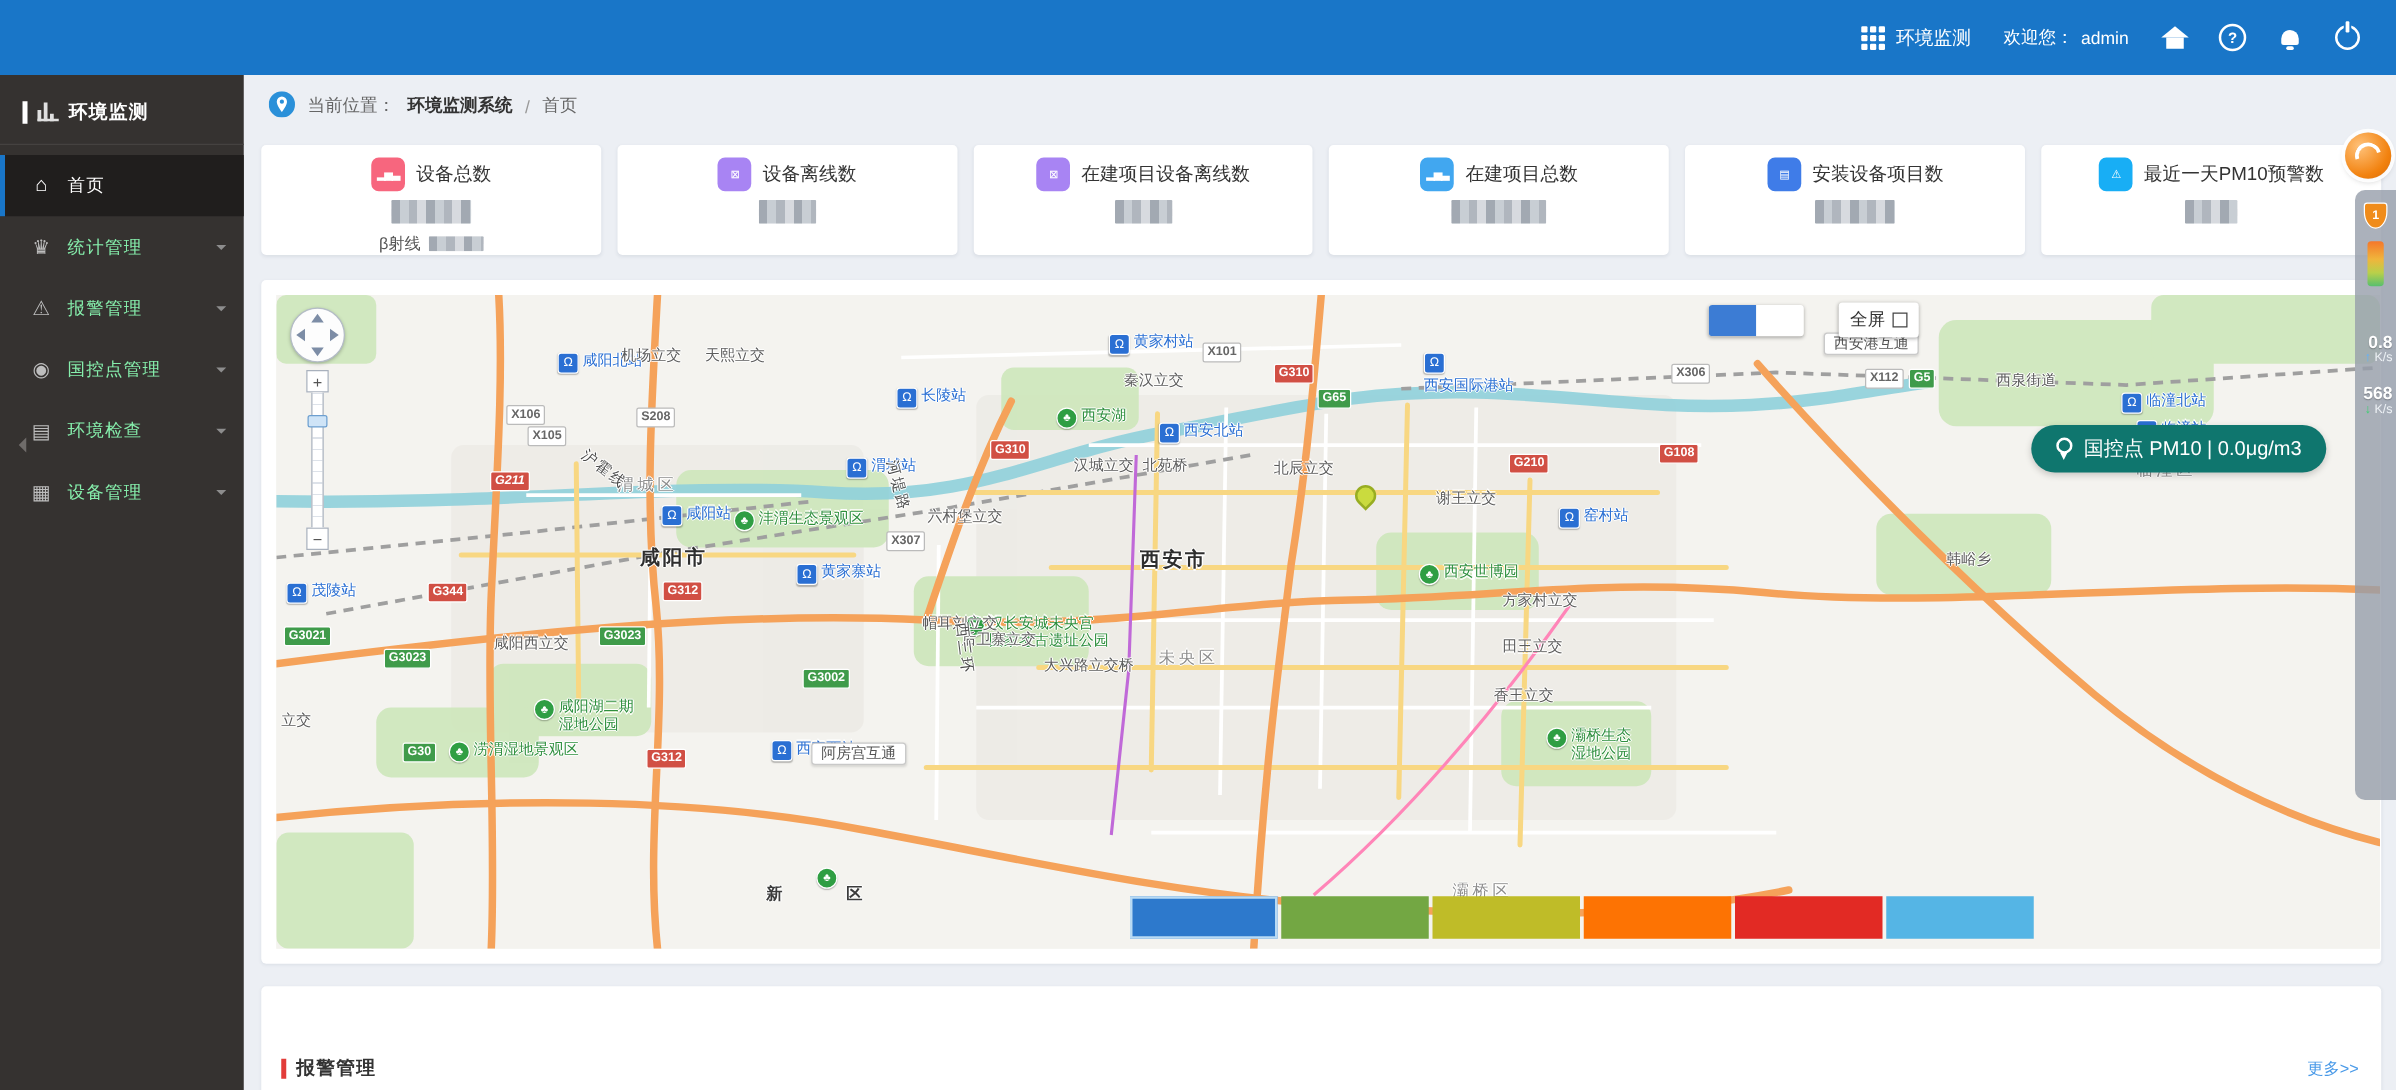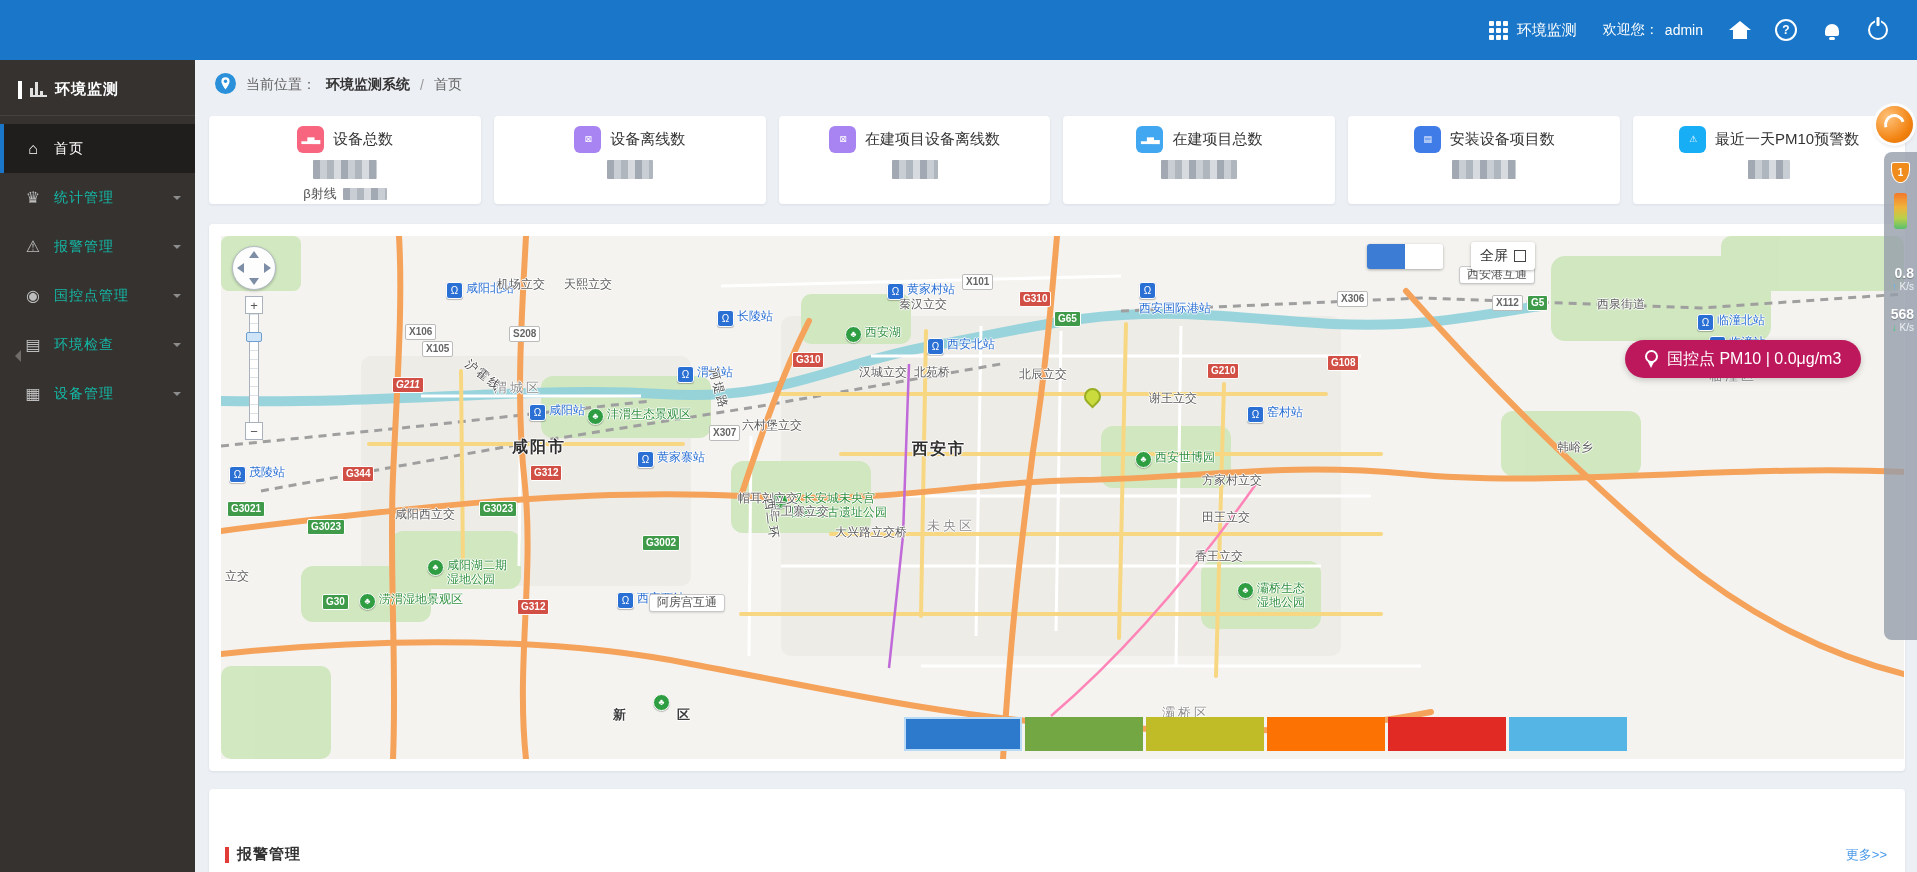--- a/index.html
+++ b/index.html
@@ -34,21 +34,21 @@
   .sb-bar{width:4px;height:18px;background:#fff}
   .sb-chart{width:17px;height:15px;background:
      linear-gradient(#e0e0e0,#e0e0e0) 0 100%/3px 9px no-repeat,
      linear-gradient(#e0e0e0,#e0e0e0) 5px 100%/3px 15px no-repeat,
      linear-gradient(#e0e0e0,#e0e0e0) 10px 100%/3px 6px no-repeat,
      linear-gradient(#e0e0e0,#e0e0e0) 0 100%/17px 2px no-repeat}
   .sb-title{color:#fff;font-size:15px;font-weight:bold;letter-spacing:1px}
   .menu{padding-top:8px}
   .menu-item{position:relative;height:49px;display:flex;align-items:center;padding:0 14px 0 22px;cursor:pointer}
   .menu-item .mi-icon{width:22px;font-size:16px;color:#bdbdbd;text-align:center;margin-right:10px}
-  .menu-item .mi-label{color:#14b8a6;font-size:14px;letter-spacing:1px}
+  .menu-item .mi-label{color:#86efac;font-size:14px;letter-spacing:1px}
   .menu-item .caret{margin-left:auto;width:0;height:0;border:4px solid transparent;border-top-color:#8d8d8d;margin-top:4px}
   .menu-item.active{background:#201e1d}
   .menu-item.active::before{content:"";position:absolute;left:0;top:0;bottom:0;width:4px;background:#1976c8}
   .menu-item.active .mi-icon,.menu-item.active .mi-label{color:#fff}
   .collapse-ic{position:absolute;left:9px;top:290px;width:0;height:0;border:6px solid transparent;border-right-color:#6f6c6a}
   
   .main{position:absolute;left:195px;top:60px;width:1722px;height:812px;overflow:hidden}
   .breadcrumb{height:50px;display:flex;align-items:center;gap:10px;padding-left:20px;font-size:14px;color:#666}
   .breadcrumb .sys{font-weight:bold;color:#333}
   .breadcrumb .sep{color:#999}
@@ -99,21 +99,21 @@
   .zbtn{width:16px;height:16px;background:#fff;border:1px solid #a9b1bd;display:flex;align-items:center;justify-content:center;font-size:13px;color:#555;cursor:pointer}
   .ztrack{position:relative;width:8px;margin:0 auto;height:108px;background:#fff;border:1px solid #a9b1bd;border-top:none;border-bottom:none;
           background-image:repeating-linear-gradient(#dde2e9 0 1px,transparent 1px 9px)}
   .zhandle{position:absolute;left:-4px;top:18px;width:14px;height:8px;background:#cfe4f7;border:1px solid #6d9fd0;border-radius:2px}
   .map-type{position:absolute;left:1146px;top:8px;display:flex;border-radius:3px;overflow:hidden;box-shadow:0 1px 3px rgba(0,0,0,.3)}
   .mt-btn{width:38px;height:25px;display:flex;align-items:center;justify-content:center;font-size:13px;background:#fff;color:#333;cursor:pointer}
   .mt-btn.active{background:#3c7cd4;color:#fff}
   .fs-btn{position:absolute;left:1250px;top:6px;width:64px;height:28px;background:#fff;border-radius:3px;box-shadow:0 1px 3px rgba(0,0,0,.3);
           display:flex;align-items:center;justify-content:center;gap:6px;font-size:14px;color:#333;cursor:pointer}
   .fs-ic{width:10px;height:10px;border:1.5px solid #444}
-  .pm-tip{position:absolute;left:1404px;top:104px;height:38px;padding:0 20px;border-radius:19px;background:#be185d;color:#fff;font-size:16px;
+  .pm-tip{position:absolute;left:1404px;top:104px;height:38px;padding:0 20px;border-radius:19px;background:#0f766e;color:#fff;font-size:16px;
           display:flex;align-items:center;gap:9px;box-shadow:0 2px 6px rgba(0,0,0,.2)}
   .pin-ic{position:relative;width:9px;height:9px;border:2px solid #fff;border-radius:50%;margin-top:-6px}
   .pin-ic::after{content:"";position:absolute;top:10px;left:1px;border:3.5px solid transparent;border-top:6px solid #fff}
   .map-btns{position:absolute;left:683px;bottom:8px;display:flex;gap:3px}
   .map-btn{min-width:100px;height:34px;padding:0 9px;display:flex;align-items:center;justify-content:center;color:#fff;font-size:15px;background:var(--c,#888);cursor:pointer}
   .map-btn.selected{box-shadow:inset 0 0 0 2px rgba(200,228,248,.9)}
   
   .alarm-card{margin:18px 12px 0 14px;background:#fff;border-radius:4px;padding:56px 18px 0 16px;height:120px;box-shadow:0 1px 3px rgba(30,50,80,.08)}
   .alarm-head{display:flex;align-items:center}
   .alarm-bar{width:4px;height:16px;background:#e23c39;margin-right:8px}
@@ -346,21 +346,21 @@
           <path d="M520,260 C540,200 560,140 588,85"></path>
         </g>
         <path d="M688,128 L682,300 L668,432" fill="none" stroke="#c069d8" stroke-width="2.5"></path>
         <path d="M1035,248 C970,340 900,420 830,480" fill="none" stroke="#ff85b8" stroke-width="2.5"></path>
       </svg>
 
       <div class="marker t-metro" style="left: 225px; top: 46px;">
           <span class="mk-ic"></span>
           <span class="mk-label">咸阳北站</span>
         </div>
-        <div class="marker t-metro" style="left: 666px; top: 31px; margin-top: 16px;">
+        <div class="marker t-metro" style="left: 666px; top: 31px;">
           <span class="mk-ic"></span>
           <span class="mk-label">黄家村站</span>
         </div>
         <div class="marker t-metro" style="left: 918px; top: 46px; flex-direction: column;">
           <span class="mk-ic"></span>
           <span class="mk-label">西安国际港站</span>
         </div>
         <div class="marker t-metro" style="left: 496px; top: 74px;">
           <span class="mk-ic"></span>
           <span class="mk-label">长陵站</span>
@@ -557,21 +557,21 @@
           <span class="mk-label">北苑桥</span>
         </div>
         <div class="marker t-place" style="left: 798px; top: 132px;">
           
           <span class="mk-label">北辰立交</span>
         </div>
         <div class="marker t-place" style="left: 928px; top: 156px;">
           
           <span class="mk-label">谢王立交</span>
         </div>
-        <div class="marker t-place" style="left: 521px; top: 171px; margin-top: 12px;">
+        <div class="marker t-place" style="left: 521px; top: 171px;">
           
           <span class="mk-label">六村堡立交</span>
         </div>
         <div class="marker t-place" style="left: 174px; top: 272px;">
           
           <span class="mk-label">咸阳西立交</span>
         </div>
         <div class="marker t-place" style="left: 481px; top: 256px; margin-left: 36px;">
           
           <span class="mk-label">帽耳刘立交</span>

